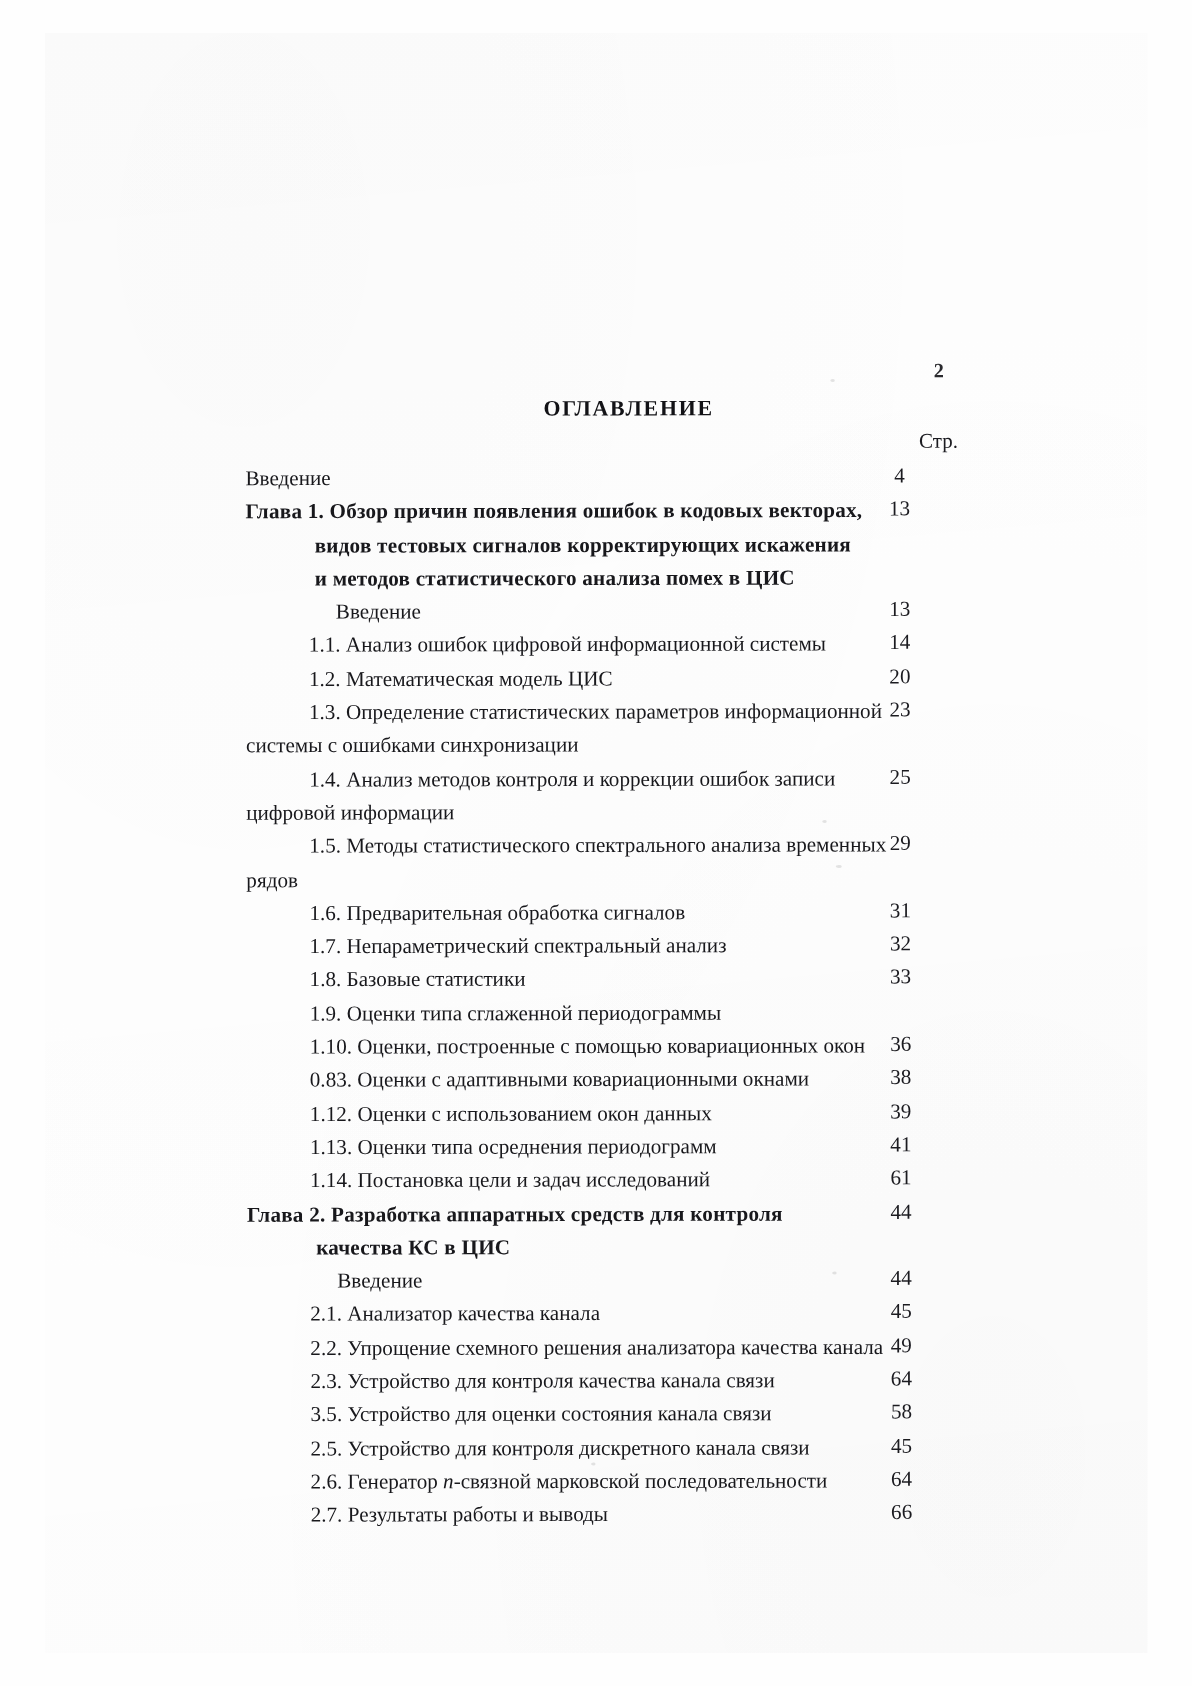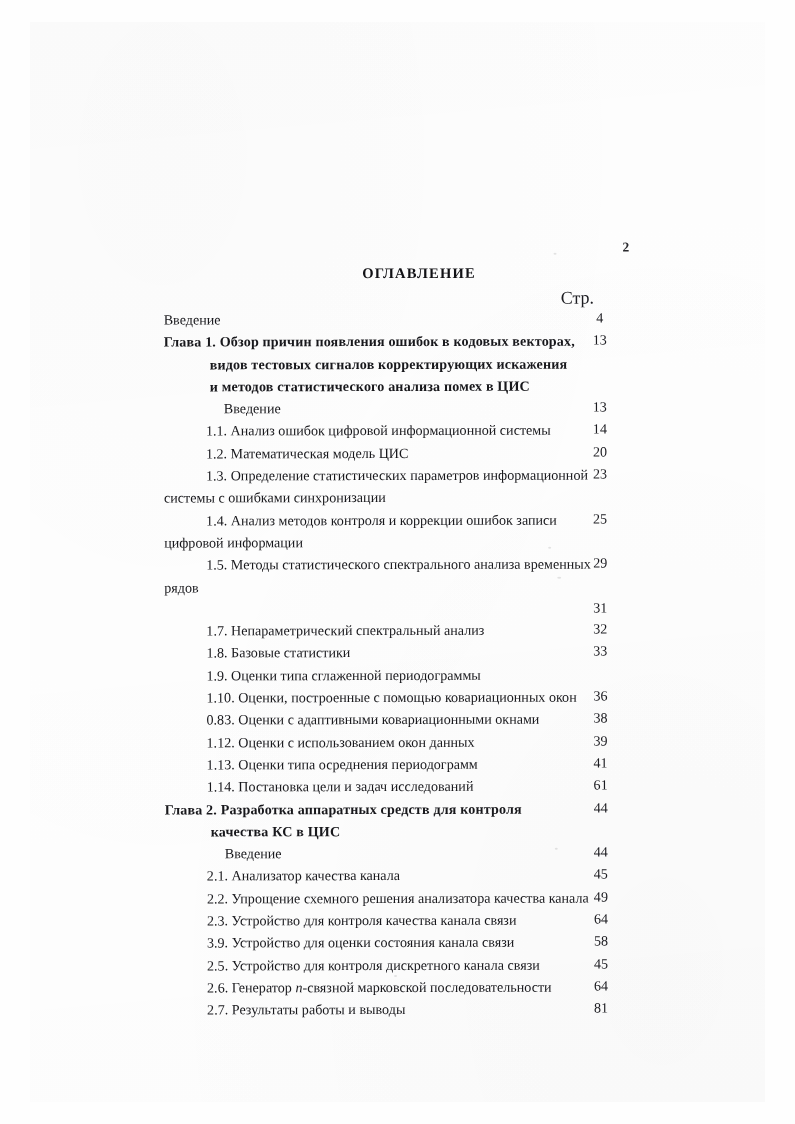--- a/index.html
+++ b/index.html
@@ -62,22 +62,22 @@
     letter-spacing: 1.15px;
     color: #121216;
   }
 
   
   .col-head {
     position: absolute;
     top: 288px;
     left: 560px;
     width: 78px;
-    text-align: left;
-    font-size: 18px;
+    text-align: right;
+    font-size: 14px;
     color: #1b1b20;
   }
 
   
   #toc {
     position: absolute;
     top: 308px;
     left: 163px;
     width: 475px;
   }
@@ -149,39 +149,39 @@
         <div class="row lvl-chapcont"><span class="label">и методов статистического анализа помех в ЦИС</span><span class="page"></span></div>
         <div class="row lvl-intro"><span class="label">Введение</span><span class="page">13</span></div>
         <div class="row lvl-section"><span class="label">1.1. Анализ ошибок цифровой информационной системы</span><span class="page">14</span></div>
         <div class="row lvl-section"><span class="label">1.2. Математическая модель ЦИС</span><span class="page">20</span></div>
         <div class="row lvl-section"><span class="label">1.3. Определение статистических параметров информационной</span><span class="page">23</span></div>
         <div class="row lvl-cont"><span class="label">системы с  ошибками синхронизации</span><span class="page"></span></div>
         <div class="row lvl-section"><span class="label">1.4. Анализ методов контроля и коррекции ошибок записи</span><span class="page">25</span></div>
         <div class="row lvl-cont"><span class="label">цифровой информации</span><span class="page"></span></div>
         <div class="row lvl-section"><span class="label">1.5. Методы статистического спектрального анализа  временных</span><span class="page">29</span></div>
         <div class="row lvl-cont"><span class="label">рядов</span><span class="page"></span></div>
-        <div class="row lvl-section"><span class="page">31</span></div>
+        <div class="row lvl-section"><span class="label">1.6. Предварительная обработка сигналов</span><span class="page">31</span></div>
         <div class="row lvl-section"><span class="label">1.7. Непараметрический спектральный анализ</span><span class="page">32</span></div>
         <div class="row lvl-section"><span class="label">1.8. Базовые статистики</span><span class="page">33</span></div>
         <div class="row lvl-section"><span class="label">1.9. Оценки типа сглаженной периодограммы</span><span class="page"></span></div>
         <div class="row lvl-section"><span class="label">1.10. Оценки, построенные с помощью ковариационных окон</span><span class="page">36</span></div>
         <div class="row lvl-section"><span class="label">0.83. Оценки с адаптивными ковариационными окнами</span><span class="page">38</span></div>
         <div class="row lvl-section"><span class="label">1.12. Оценки с использованием окон данных</span><span class="page">39</span></div>
         <div class="row lvl-section"><span class="label">1.13. Оценки типа осреднения периодограмм</span><span class="page">41</span></div>
         <div class="row lvl-section"><span class="label">1.14. Постановка цели и задач исследований</span><span class="page">61</span></div>
         <div class="row lvl-chapter"><span class="label">Глава 2. Разработка аппаратных средств для контроля</span><span class="page">44</span></div>
         <div class="row lvl-chapcont"><span class="label">качества КС в ЦИС</span><span class="page"></span></div>
         <div class="row lvl-intro"><span class="label">Введение</span><span class="page">44</span></div>
         <div class="row lvl-section"><span class="label">2.1. Анализатор качества канала</span><span class="page">45</span></div>
         <div class="row lvl-section"><span class="label">2.2. Упрощение схемного решения анализатора качества канала</span><span class="page">49</span></div>
         <div class="row lvl-section"><span class="label">2.3. Устройство для контроля качества канала связи</span><span class="page">64</span></div>
-        <div class="row lvl-section"><span class="label">3.9. Устройство для оценки состояния канала связи</span><span class="page">58</span></div>
+        <div class="row lvl-section"><span class="label">3.5. Устройство для оценки состояния канала связи</span><span class="page">58</span></div>
         <div class="row lvl-section"><span class="label">2.5. Устройство для контроля дискретного канала связи</span><span class="page">45</span></div>
         <div class="row lvl-section"><span class="label"><span>2.6. Генератор </span><span class="ital">n</span><span>-связной марковской последовательности</span></span><span class="page">64</span></div>
-        <div class="row lvl-section"><span class="label">2.7. Результаты работы и выводы</span><span class="page">81</span></div>
+        <div class="row lvl-section"><span class="label">2.7. Результаты работы и выводы</span><span class="page">66</span></div>
       </div>
 
     <span class="fleck" style="left:553px; top:253px; width:3px; height:2px;"></span>
     <span class="fleck" style="left:547px; top:547px; width:3px; height:2px;"></span>
     <span class="fleck" style="left:556px; top:577px; width:4px; height:2px;"></span>
     <span class="fleck" style="left:553px; top:848px; width:3px; height:2px;"></span>
     <span class="fleck" style="left:392px; top:975px; width:3px; height:2px;"></span>
   </div>
 </div>
 

